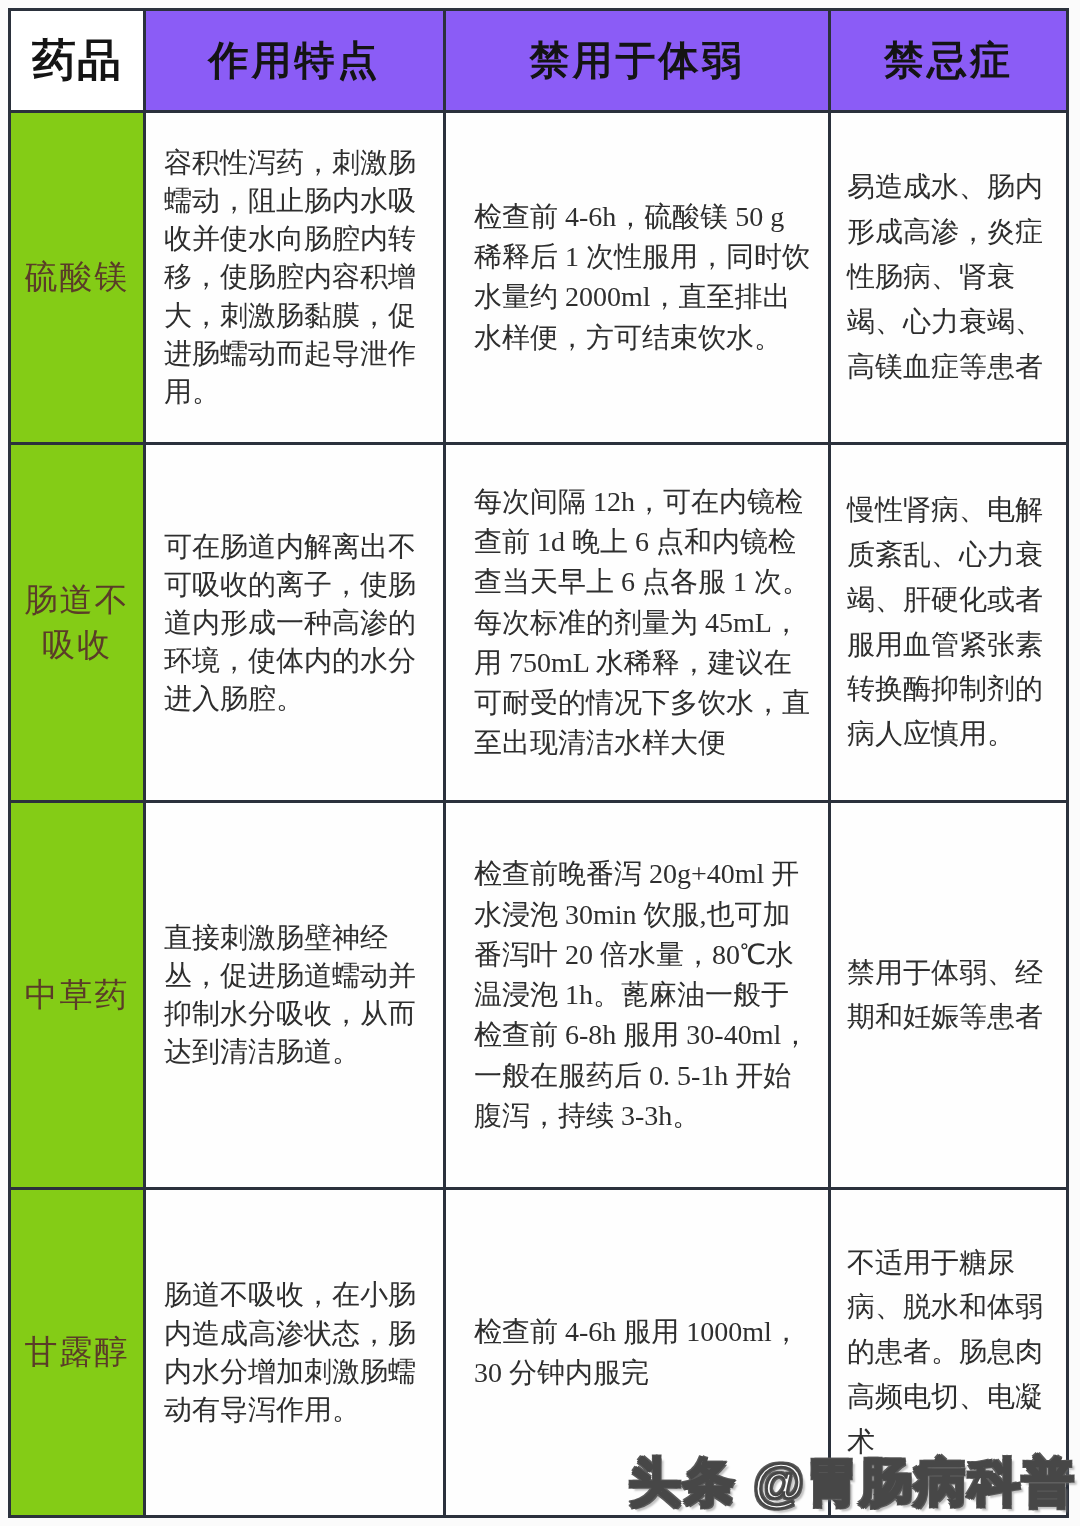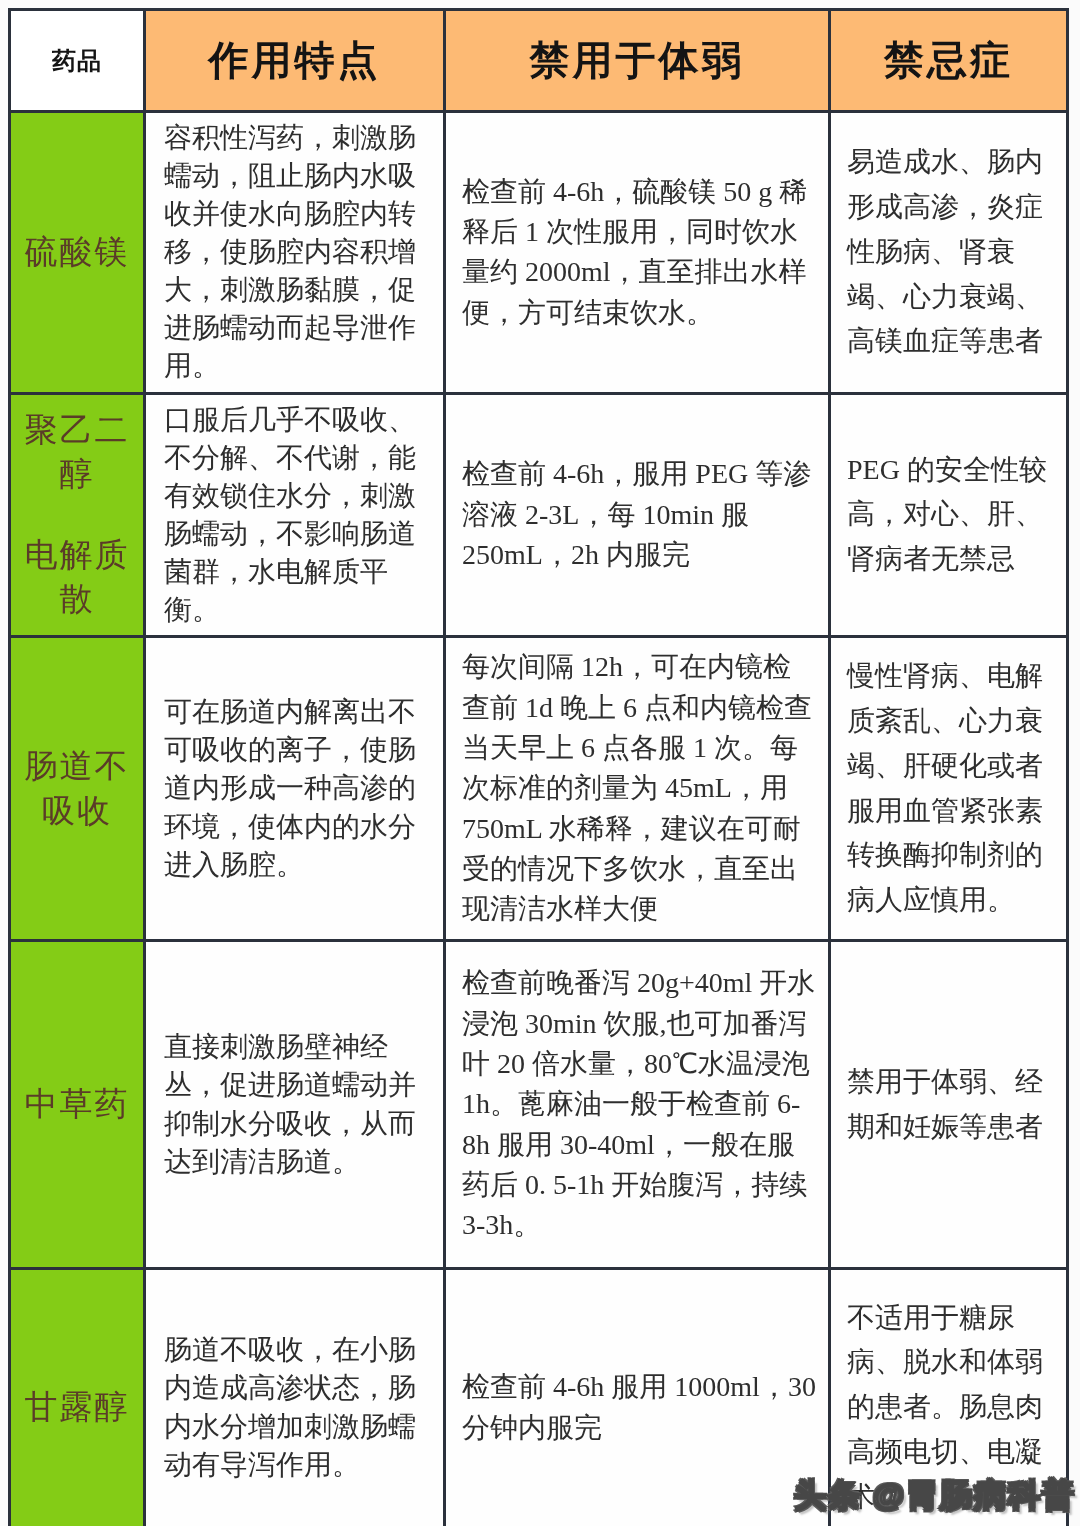--- a/index.html
+++ b/index.html
@@ -33,24 +33,24 @@
   tr.r0{height:268px;}
   tr.r1{height:230px;}
   tr.r2{height:304px;}
   tr.r3{height:328px;}
   tr.r4{height:278px;}
 
   th{
     font-family:"Liberation Sans", sans-serif;
     font-size:40px;font-weight:bold;color:#141414;
     text-align:center;vertical-align:middle;
-    background:#fdba74;
+    background:#8b5cf6;
     letter-spacing:3px;
   }
-  th.corner{background:#ffffff;letter-spacing:1px;font-size:24px;}
+  th.corner{background:#ffffff;letter-spacing:1px;font-size:44px;}
 
   td.drug{
     background:#84cc16;
     color:#5a3c28;
     font-size:33px;
     text-align:center;vertical-align:middle;
     letter-spacing:2px;
     line-height:1.35;
   }
   td.drug .l2:empty{display:none;}
@@ -59,29 +59,29 @@
 
   td.body{
     background:#fefefe;
     color:#2e2e2e;
     font-size:28px;
     line-height:1.44;
     text-align:left;vertical-align:middle;
     padding:6px 12px 6px 18px;
   }
   td.feature{line-height:1.36;}
-  td.usage{padding-left:16px;}
+  td.usage{padding-left:28px;}
   td.contra{padding-left:16px;line-height:1.6;}
 
   .watermark{
     position:absolute;
     right:4px;bottom:8px;
     font-family:"Liberation Sans", sans-serif;
     font-weight:bold;
-    font-size:32px;
+    font-size:52px;
     letter-spacing:2px;
     color:#fdfdfd;
     -webkit-text-stroke:2.5px #474747;
     text-shadow:
       -2px -2px 0 #5a5a5a, 2px -2px 0 #5a5a5a,
       -2px 2px 0 #5a5a5a, 2px 2px 0 #5a5a5a,
       4px 4px 2px rgba(120,120,120,.45);
     white-space:nowrap;
   }
 </style>
@@ -107,29 +107,20 @@
     <tbody>
       <tr class="r0">
         <td class="drug">
           <span class="l1">硫酸镁</span>
 
         </td>
         <td class="body feature">容积性泻药，刺激肠蠕动，阻止肠内水吸收并使水向肠腔内转移，使肠腔内容积增大，刺激肠黏膜，促进肠蠕动而起导泄作用。</td>
         <td class="body usage">检查前 4-6h，硫酸镁 50 g 稀释后 1 次性服用，同时饮水量约 2000ml，直至排出水样便，方可结束饮水。</td>
         <td class="body contra">易造成水、肠内形成高渗，炎症性肠病、肾衰竭、心力衰竭、高镁血症等患者</td>
       </tr>
-      <tr class="r1">
-        <td class="drug">
-          <span class="l1">聚乙二醇</span>
-          <span class="l2">电解质散</span>
-        </td>
-        <td class="body feature">口服后几乎不吸收、不分解、不代谢，能有效锁住水分，刺激肠蠕动，不影响肠道菌群，水电解质平衡。</td>
-        <td class="body usage">检查前 4-6h，服用 PEG 等渗溶液 2-3L，每 10min 服 250mL，2h 内服完</td>
-        <td class="body contra">PEG 的安全性较高，对心、肝、肾病者无禁忌</td>
-      </tr>
       <tr class="r2">
         <td class="drug">
           <span class="l1">肠道不吸收</span>
 
         </td>
         <td class="body feature">可在肠道内解离出不可吸收的离子，使肠道内形成一种高渗的环境，使体内的水分进入肠腔。</td>
         <td class="body usage">每次间隔 12h，可在内镜检查前 1d 晚上 6 点和内镜检查当天早上 6 点各服 1 次。每次标准的剂量为 45mL，用 750mL 水稀释，建议在可耐受的情况下多饮水，直至出现清洁水样大便</td>
         <td class="body contra">慢性肾病、电解质紊乱、心力衰竭、肝硬化或者服用血管紧张素转换酶抑制剂的病人应慎用。</td>
       </tr>
       <tr class="r3">

